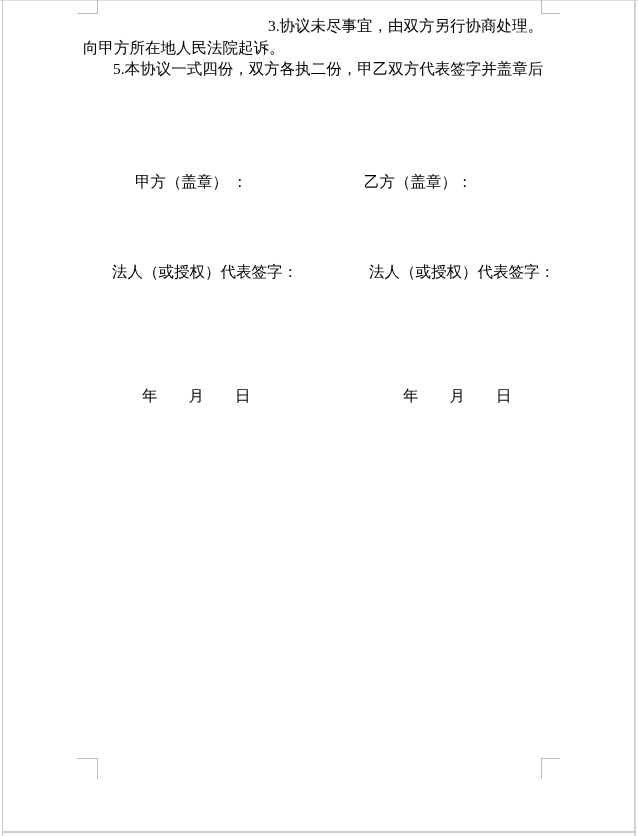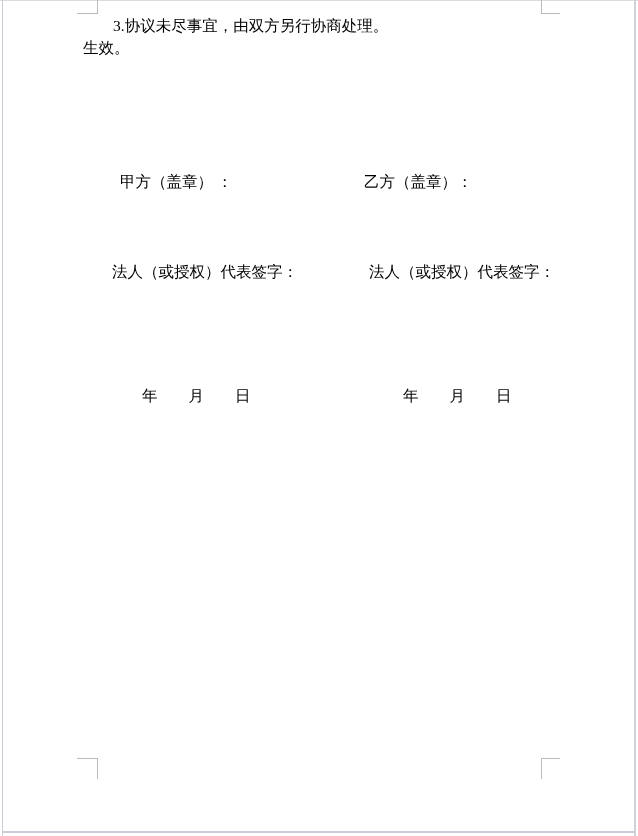--- a/index.html
+++ b/index.html
@@ -37,29 +37,29 @@
   
   .bodytext {
     position: absolute;
     left: 83px; top: 15px;
     width: 460px;
     font-size: 15.5px;
     line-height: 21.7px;
     letter-spacing: 0;
   }
   .clause-line { white-space: pre; }
-  .clause-line.indent { padding-left: 30px; }
+  .clause-line.indent { padding-left: 30px; text-align: right; }
   
   .sig {
     position: absolute;
     font-size: 15.5px;
     line-height: 17px;
     white-space: pre;
   }
-  .sig-a-seal { left: 120px; top: 173px; }
+  .sig-a-seal { left: 135px; top: 173px; }
   .sig-b-seal { left: 364px; top: 173px; }
   .sig-a-rep  { left: 112px; top: 263px; }
   .sig-b-rep  { left: 369px; top: 263px; }
   .sig-a-date { left: 142px; top: 387px; }
   .sig-b-date { left: 403px; top: 387px; }
 </style>
 </head>
 <body>
 
 <div class="page">
@@ -73,21 +73,22 @@
   <div class="crop tl-h"></div>
   <div class="crop tr-v"></div>
   <div class="crop tr-h"></div>
   <div class="crop bl-v"></div>
   <div class="crop bl-h"></div>
   <div class="crop br-v"></div>
   <div class="crop br-h"></div>
 
   <div class="bodytext">
     <div class="clause-line indent">3.协议未尽事宜，由双方另行协商处理。</div>
-    <div class="clause-line">生效。</div>
+    <div class="clause-line">向甲方所在地人民法院起诉。</div>
+    <div class="clause-line indent">5.本协议一式四份，双方各执二份，甲乙双方代表签字并盖章后</div>
   </div>
 
   <div class="sig sig-a-seal">甲方（盖章） ：</div>
   <div class="sig sig-b-seal">乙方（盖章）：</div>
 
   <div class="sig sig-a-rep">法人（或授权）代表签字：</div>
   <div class="sig sig-b-rep">法人（或授权）代表签字：</div>
 
   <div class="sig sig-a-date">年　　月　　日</div>
   <div class="sig sig-b-date">年　　月　　日</div>

